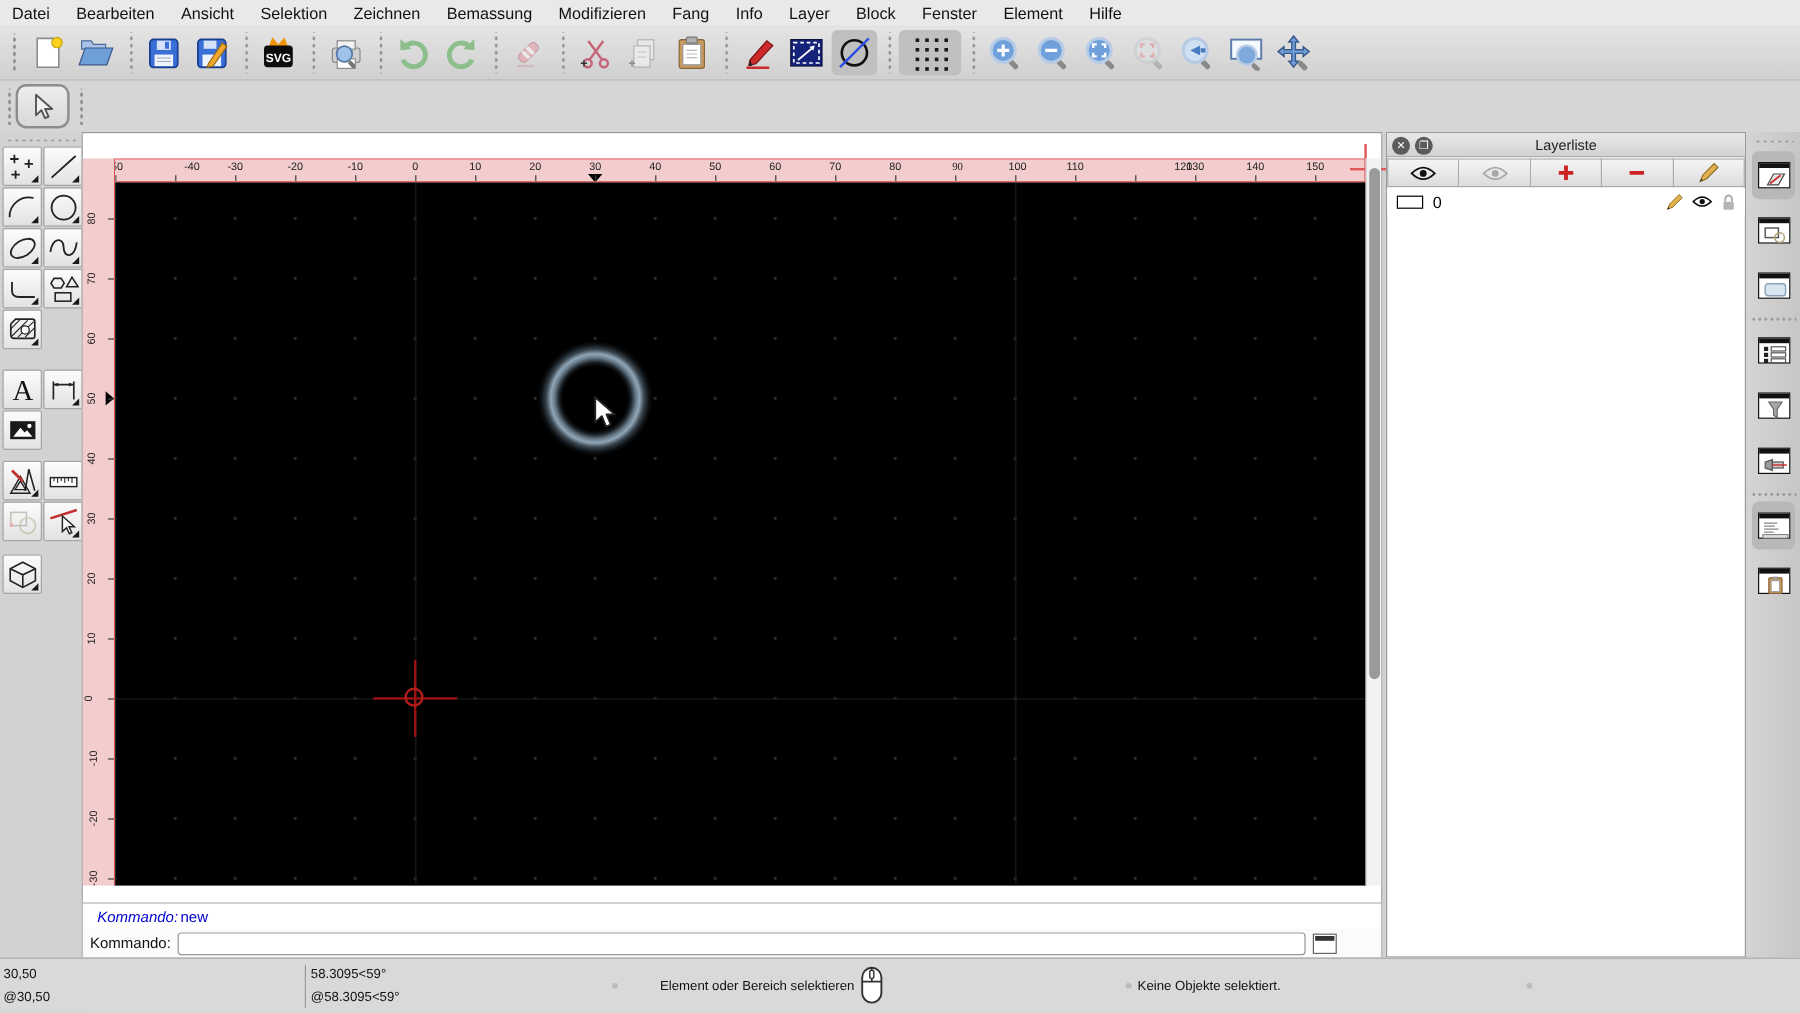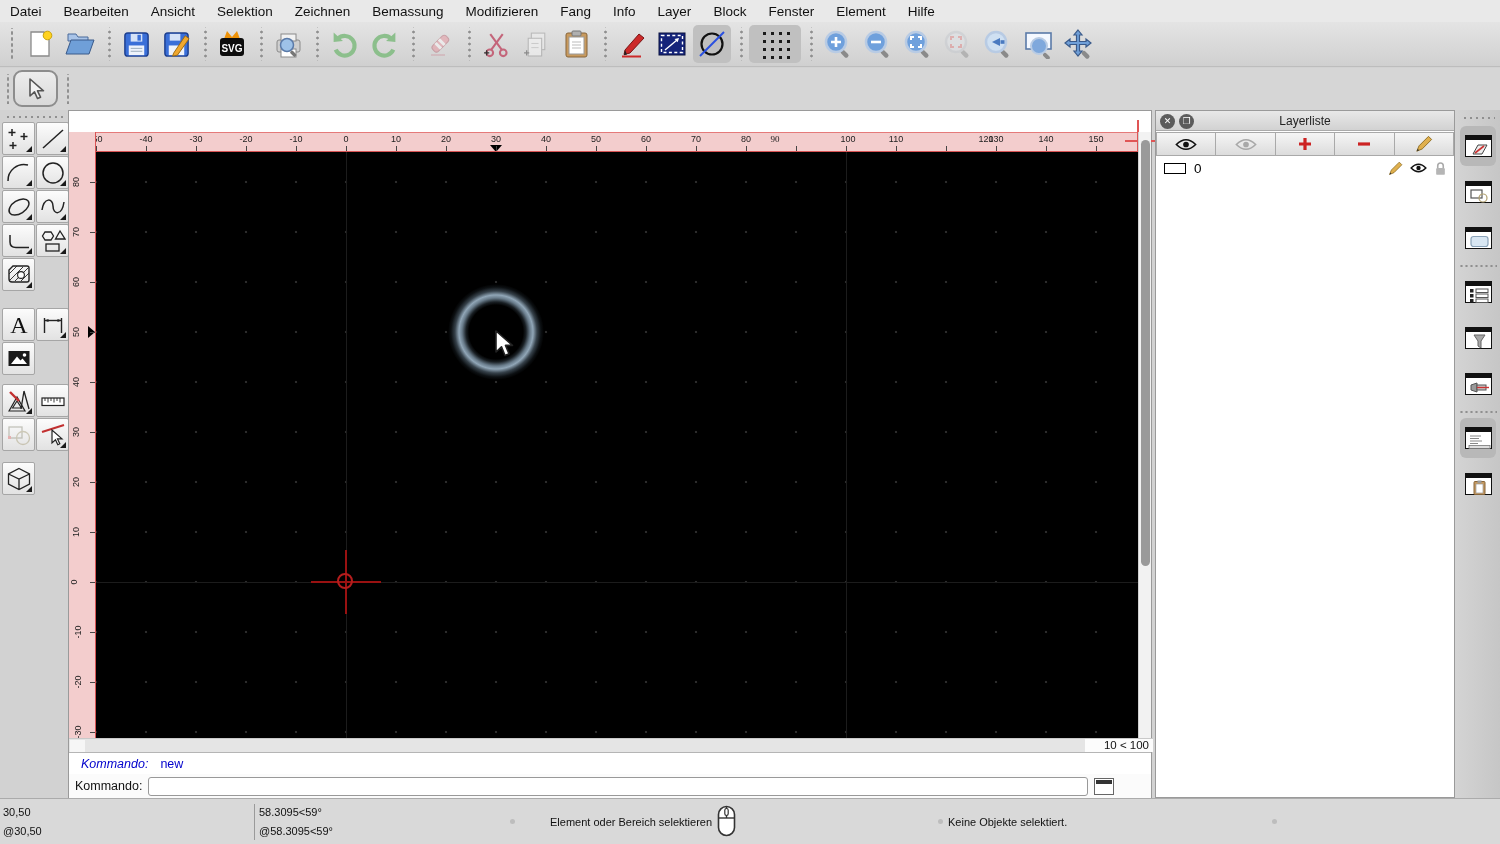--- a/index.html
+++ b/index.html
@@ -111,21 +111,21 @@
   #bottom-strip { position:absolute; left:0; top:627px; width:1084px; height:14px;
     background:#e5e5e5; border-top:1px solid #c9c9c9; }
   #bottom-strip .corner { position:absolute; left:1px; top:1px; width:15px; height:12px; background:#f6f6f6; }
   #grid-info { position:absolute; right:0; top:0; width:68px; height:13px; background:#fcfcfc;
     font-size:11.5px; color:#111; text-align:right; padding-right:4px; line-height:13px; }
 
   #cmd-history { position:absolute; left:0; top:641px; width:1082px; height:22px;
     background:#fff; border-top:1px solid #b5b5b5;
     font-size:12.5px; display:flex; align-items:center; padding-left:12px; }
   #cmd-history .klabel { color:#0000cc; font-style:italic; }
-  #cmd-history .kval { color:#0000cc; margin-left:12px; }
+  #cmd-history .kval { color:#0000cc; margin-left:2px; }
   #cmd-row { position:absolute; left:0; top:663px; width:1082px; height:24px; background:#fbfbfb;
     display:flex; align-items:center; font-size:12.5px; color:#111; padding-left:6px; }
   #cmd-input { margin-left:6px; width:940px; height:19px; border:1px solid #999;
     border-radius:3px; background:#fff; font-size:12px; padding:0 4px;
     font-family:"Liberation Sans", sans-serif; }
   #cmd-widget-btn { margin-left:6px; width:20px; height:17px; border:1px solid #666; background:#fff;
     position:relative; }
   #cmd-widget-btn::before { content:""; position:absolute; left:1px; right:1px; top:1px; height:4px; background:#333; }
 
   
@@ -574,21 +574,21 @@
         <span class="vlbl" style="top: 550px;">-20</span>
         <i class="vtick" style="top: 550px;"></i>
         <span class="vlbl" style="top: 600px;">-30</span>
         <i class="vtick" style="top: 600px;"></i>
       </div>
 
     <div id="hruler">
       <div id="h-marker" style="left:400px"></div>
     <span class="hlbl" style="left: 0px;">-50</span>
         <i class="htick" style="left: 0px;"></i>
-        <span class="hlbl" style="left: 50px;">-40</span>
+        <span class="hlbl" style="left: 64px;">-40</span>
         <i class="htick" style="left: 50px;"></i>
         <span class="hlbl" style="left: 100px;">-30</span>
         <i class="htick" style="left: 100px;"></i>
         <span class="hlbl" style="left: 150px;">-20</span>
         <i class="htick" style="left: 150px;"></i>
         <span class="hlbl" style="left: 200px;">-10</span>
         <i class="htick" style="left: 200px;"></i>
         <span class="hlbl" style="left: 250px;">0</span>
         <i class="htick" style="left: 250px;"></i>
         <span class="hlbl" style="left: 300px;">10</span>
@@ -600,21 +600,21 @@
         <span class="hlbl" style="left: 450px;">40</span>
         <i class="htick" style="left: 450px;"></i>
         <span class="hlbl" style="left: 500px;">50</span>
         <i class="htick" style="left: 500px;"></i>
         <span class="hlbl" style="left: 550px;">60</span>
         <i class="htick" style="left: 550px;"></i>
         <span class="hlbl" style="left: 600px;">70</span>
         <i class="htick" style="left: 600px;"></i>
         <span class="hlbl" style="left: 650px;">80</span>
         <i class="htick" style="left: 650px;"></i>
-        <span class="hlbl" style="left: 679px; font-family: Liberation Serif, serif;">90</span>
+        <span class="hlbl" style="left: 702px; font-family: Liberation Serif, serif;">90</span>
         <i class="htick" style="left: 700px;"></i>
         <span class="hlbl" style="left: 752px;">100</span>
         <i class="htick" style="left: 750px;"></i>
         <span class="hlbl" style="left: 800px;">110</span>
         <i class="htick" style="left: 800px;"></i>
         <span class="hlbl" style="left: 890px; text-align: right;">120</span>
         <i class="htick" style="left: 850px;"></i>
         <span class="hlbl" style="left: 900px;">130</span>
         <i class="htick" style="left: 900px;"></i>
         <span class="hlbl" style="left: 950px;">140</span>
@@ -641,24 +641,20 @@
       <div id="hover-circle"></div>
       <svg id="mouse-cursor" width="22" height="30" viewBox="0 0 22 30">
         <path d="M2,1 L2,22 L7.5,16.8 L11,25.5 L15,23.8 L11.5,15.4 L18.5,15.4 Z" fill="#fff" stroke="#222" stroke-width="1.6" stroke-linejoin="round"></path>
       </svg>
     </div>
 
     <div id="vscroll">
       <div class="thumb"></div>
     </div>
 
-    <div id="bottom-strip">
-      <div class="corner"></div>
-      <div id="grid-info">10 &lt; 100</div>
-    </div>
 
     <div id="cmd-history">
       <span class="klabel">Kommando:</span>
       <span class="kval">new</span>
     </div>
     <div id="cmd-row">
       <span>Kommando:</span>
       <input id="cmd-input" type="text" value="" style="">
       <div id="cmd-widget-btn"></div>
     </div>

